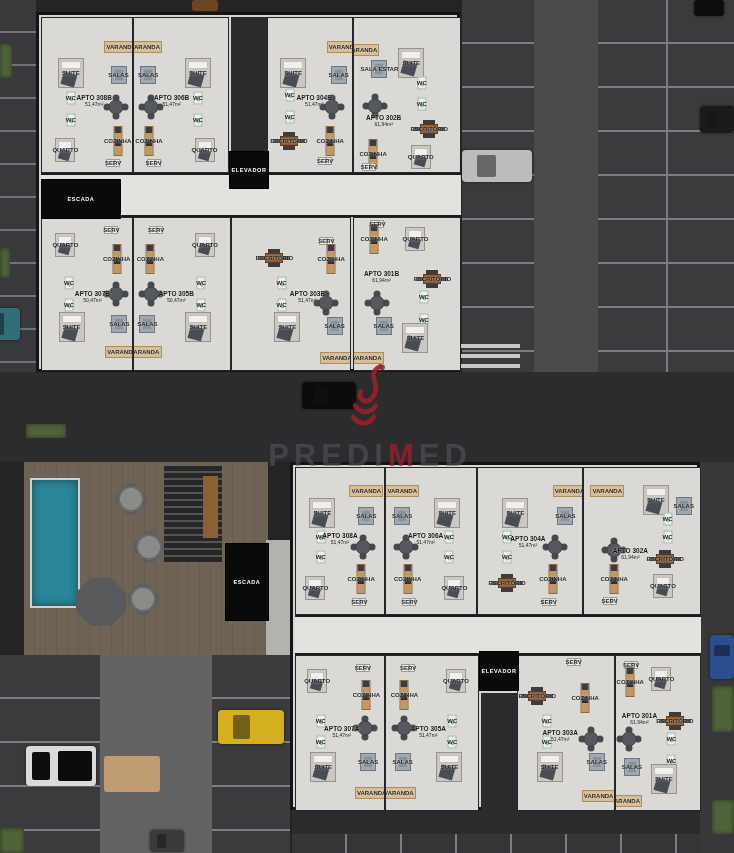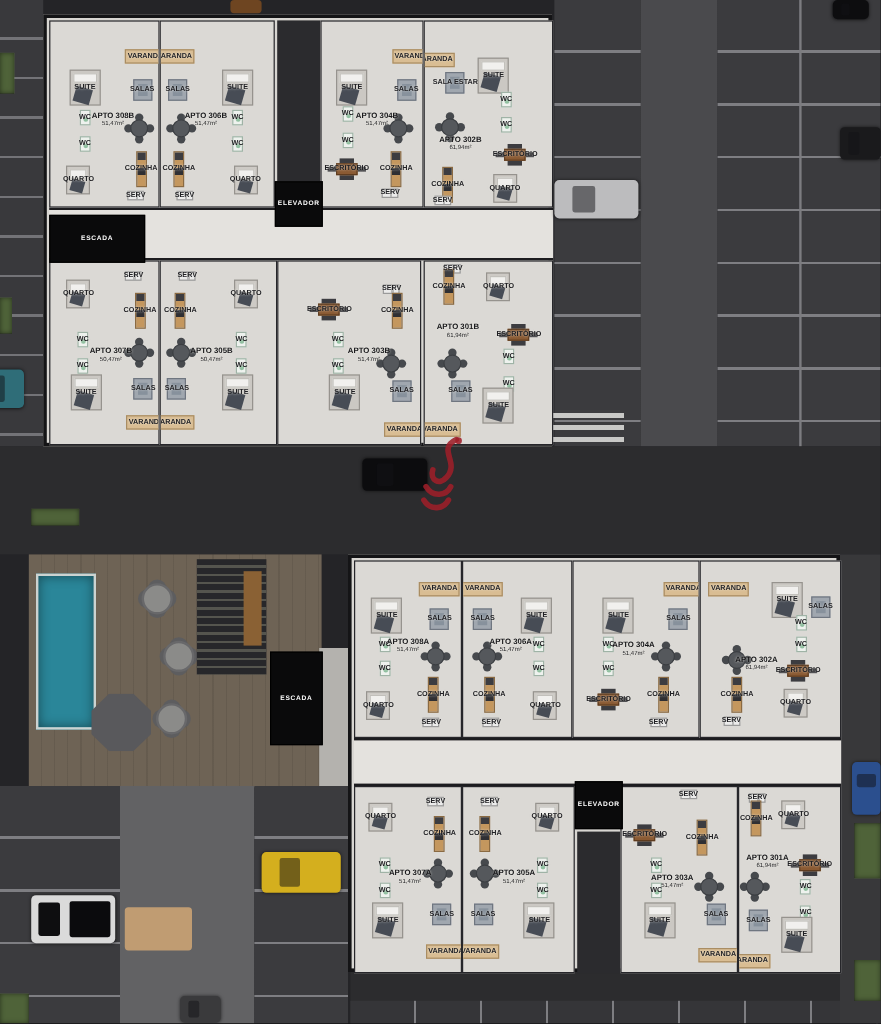--- a/index.html
+++ b/index.html
@@ -509,14 +509,15 @@
 
   <div class="watermark">
     <svg class="wm-logo" viewBox="0 0 60 78" width="56" height="74">
       <g fill="none" stroke="#9e1f2a" stroke-width="5" stroke-linecap="round" opacity="0.88">
         <path d="M41 4 C23 13 45 24 32 38 C26 45 17 40 20 31"></path>
         <path d="M14 46 C20 56 32 54 36 46"></path>
         <path d="M12 58 C18 68 30 66 34 58"></path>
       </g>
       <circle cx="43" cy="5" r="3" fill="#9e1f2a" opacity="0.88"></circle>
     </svg>
+    <div class="wm-text"><span>PREDI</span><span class="wm-red">M</span><span>ED</span></div>
   </div>
 </div>
 
 </body></html>

